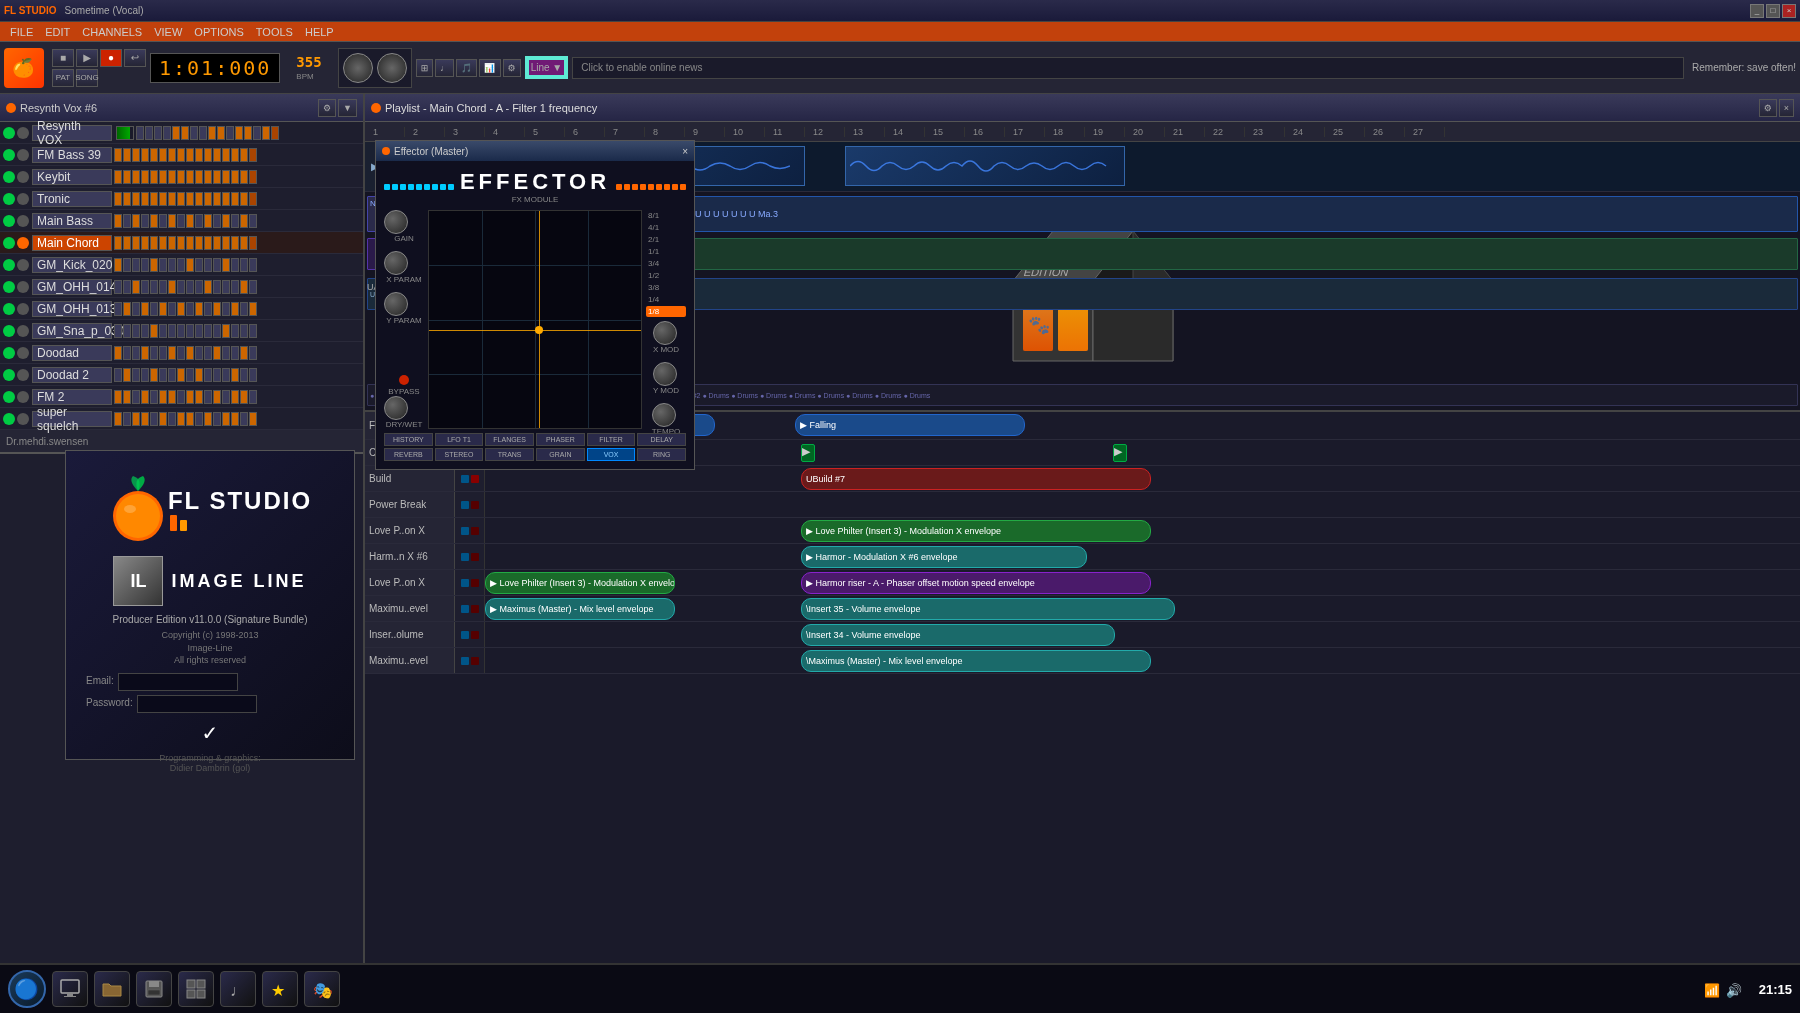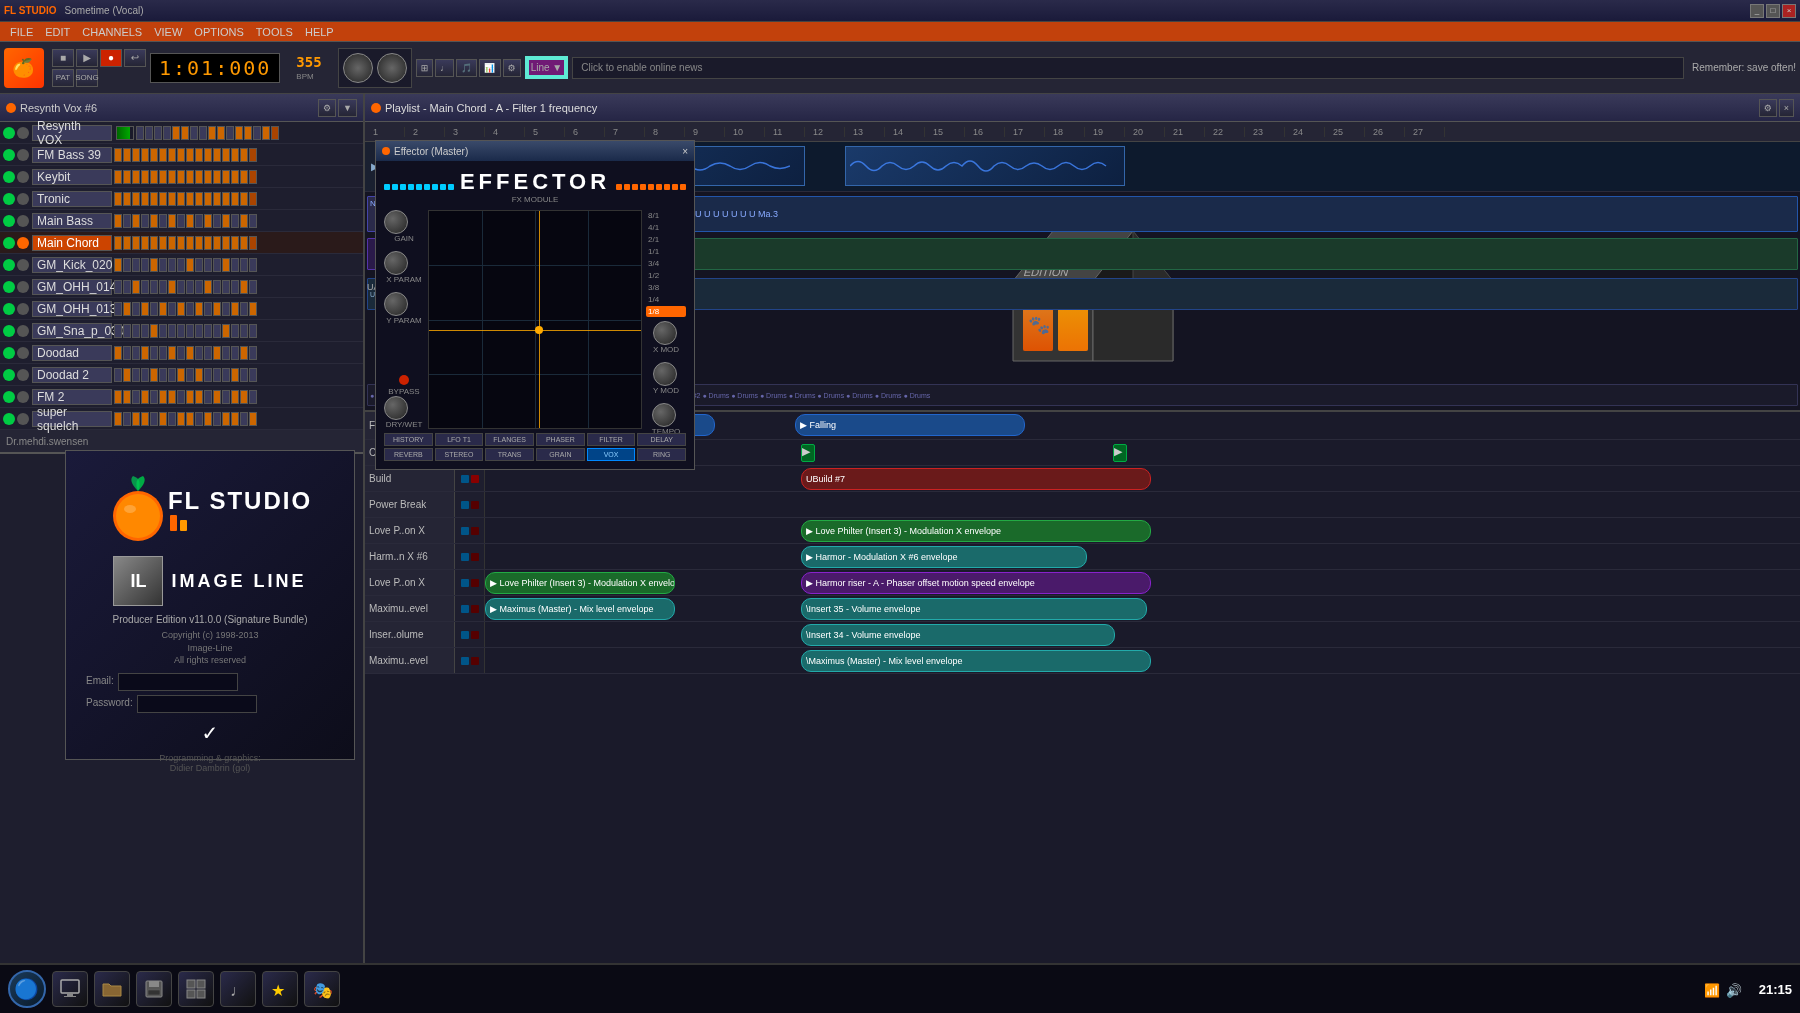--- a/index.html
+++ b/index.html
@@ -1140,21 +1140,21 @@
       </div>
 
       <div class="track-row" style="height:26px;">
         <div class="track-label">Maximu..evel</div>
         <div class="track-controls">
           <div style="width:8px;height:8px;background:#005588;border-radius:1px;cursor:pointer;"></div>
           <div style="width:8px;height:8px;background:#550000;border-radius:1px;cursor:pointer;"></div>
         </div>
         <div class="track-content">
           <div class="track-block block-teal" style="left:0px;width:190px;">▶ Maximus (Master) - Mix level envelope</div>
-          <div class="track-block block-teal" style="left:316px;width:346px;">\Insert 35 - Volume envelope</div>
+          <div class="track-block block-teal" style="left:316px;width:374px;">\Insert 35 - Volume envelope</div>
         </div>
       </div>
 
       <div class="track-row" style="height:26px;">
         <div class="track-label">Inser..olume</div>
         <div class="track-controls">
           <div style="width:8px;height:8px;background:#005588;border-radius:1px;cursor:pointer;"></div>
           <div style="width:8px;height:8px;background:#550000;border-radius:1px;cursor:pointer;"></div>
         </div>
         <div class="track-content">

